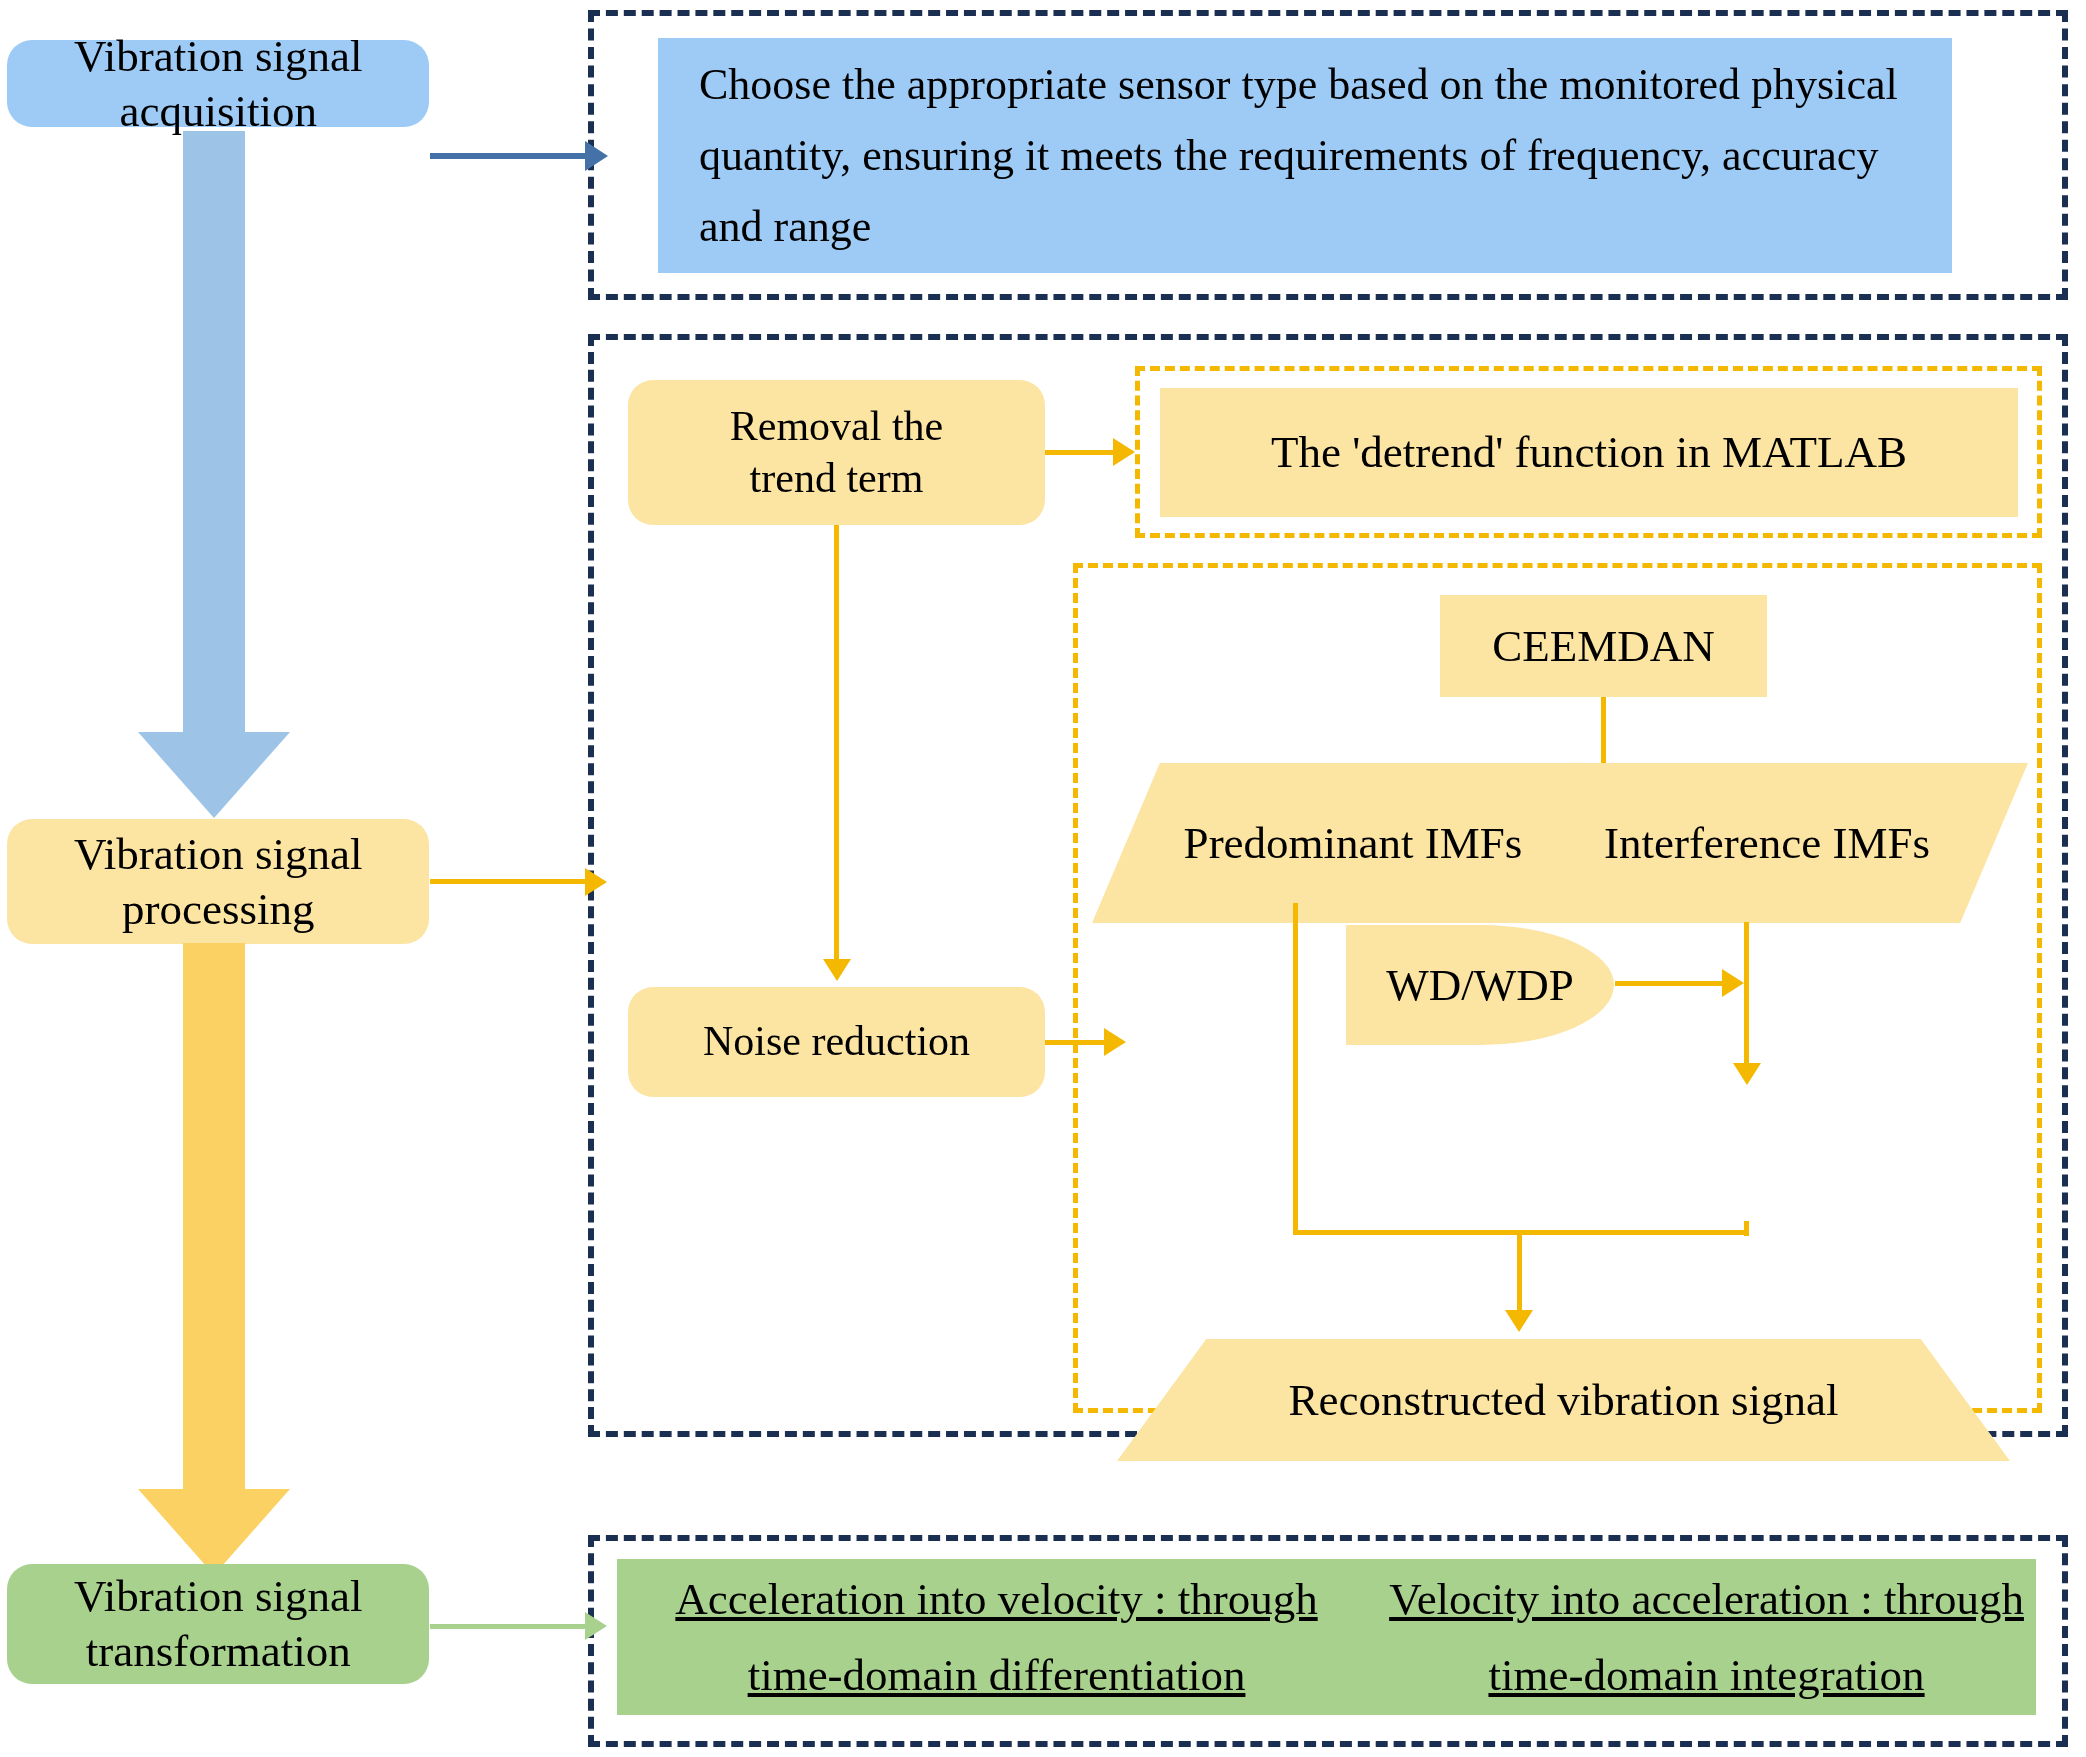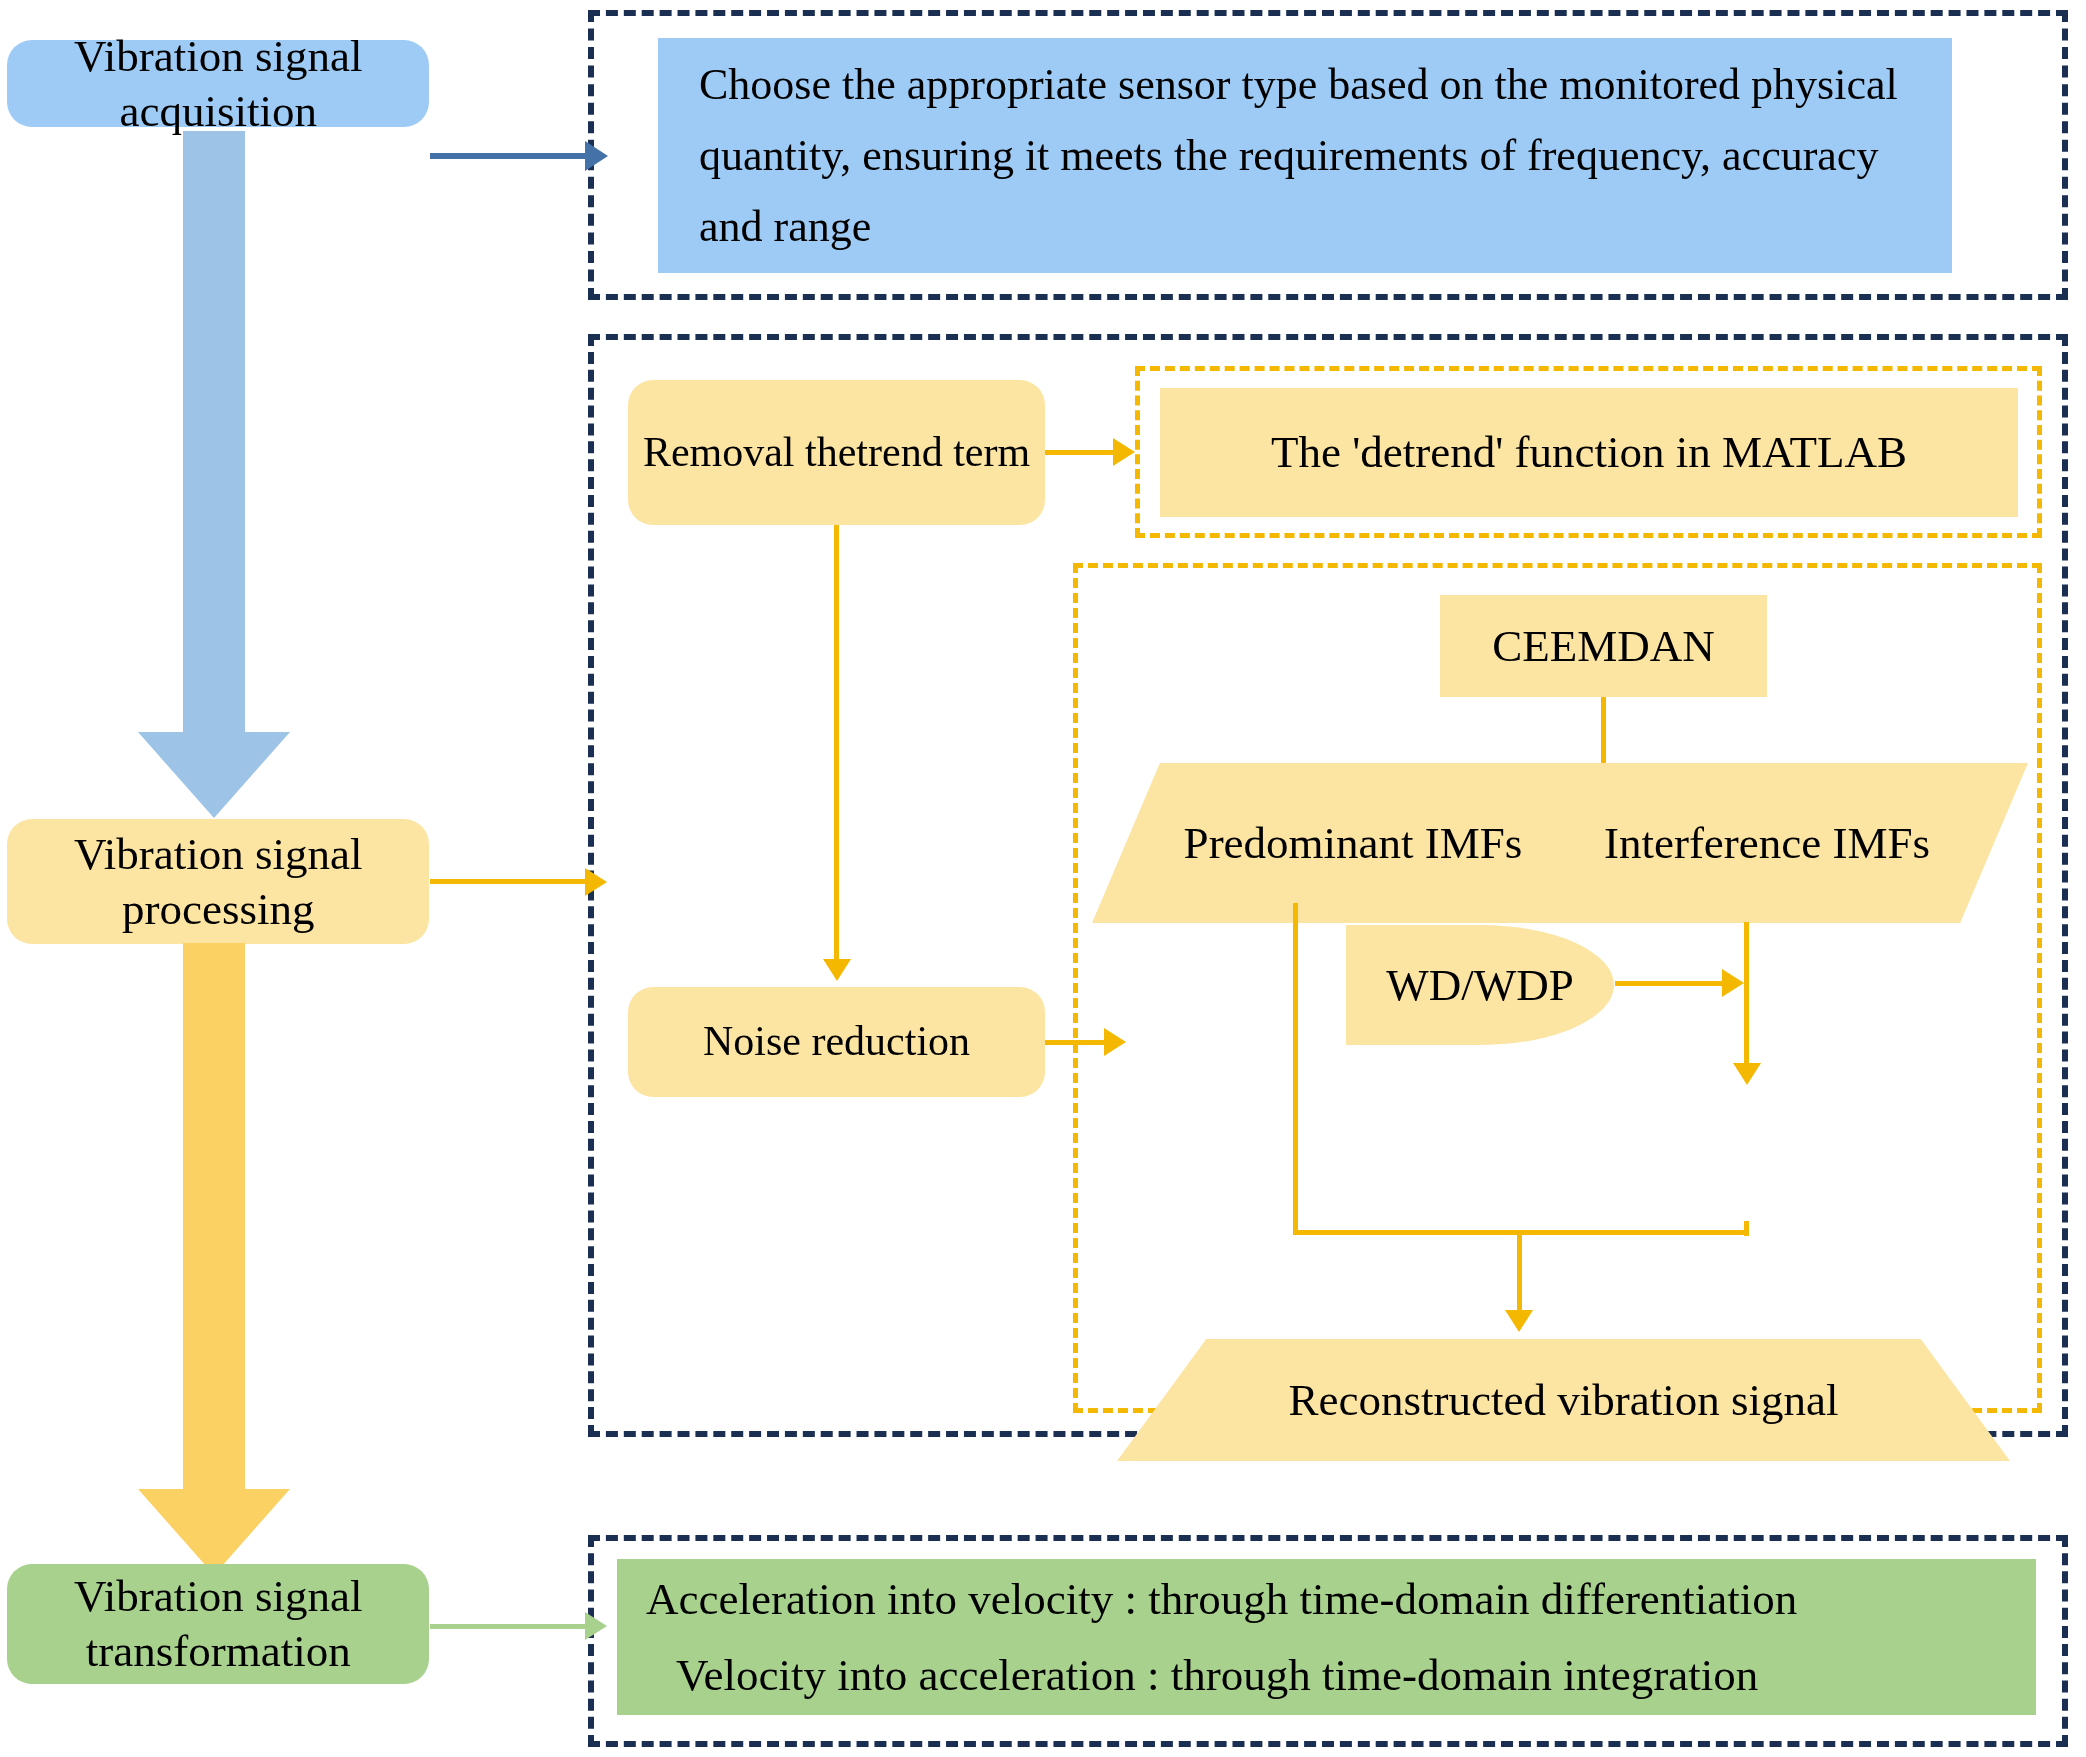--- a/index.html
+++ b/index.html
@@ -103,21 +103,21 @@
   </div>
 
   <div class="ln ln-y" style="left:430px; top:879px; width:161px; height:5.1px;"></div>
   <div class="arrowhead ah-right-y" style="left:585px; top:868px;"></div>
 
   <div class="block-arrow" style="left:138px; top:943px; width:152px; height:624px;">
     <div class="ba-stem" style="top:0; width:62px; height:548px; background:#fcd163;"></div>
     <div class="ba-head" style="top:546px; border-top:86px solid #fcd163; border-left:76px solid transparent; border-right:76px solid transparent;"></div>
   </div>
 
-  <div class="abs node yellow rounded" style="left:628px; top:380px; width:417px; height:145px; flex-direction:row;">
+  <div class="abs node yellow rounded" style="left:628px; top:380px; width:417px; height:145px; flex-direction:column;">
     <span class="t-44">Removal the</span>
     <span class="t-44">trend term</span>
   </div>
 
   <div class="ln ln-y" style="left:1045px; top:450px; width:74px; height:5.1px;"></div>
   <div class="arrowhead ah-right-y" style="left:1113px; top:438px;"></div>
 
   <div class="abs dash-yellow" style="left:1135px; top:366px; width:907px; height:172px;"></div>
   <div class="abs node yellow" style="left:1160px; top:388px; width:858px; height:129px;">
     <span class="t-48">The 'detrend' function in MATLAB</span>
@@ -181,19 +181,19 @@
   <div class="abs dash-navy" style="left:588px; top:1535px; width:1480px; height:212px;"></div>
 
   <div class="abs node green rounded" style="left:7.3px; top:1564px; width:422px; height:120px; flex-direction:column;">
     <span class="t-48">Vibration signal</span>
     <span class="t-48">transformation</span>
   </div>
 
   <div class="ln ln-green" style="left:430px; top:1624px; width:161px; height:5.1px;"></div>
   <div class="arrowhead ah-right-green" style="left:585px; top:1612px;"></div>
 
-  <div class="abs node green" style="left:617px; top:1559px; width:1419px; height:156px; flex-direction:column; align-items:flex-start; padding-left:29px;">
+  <div class="abs node green" style="left:617px; top:1559px; width:1419px; height:156px; flex-direction:row; align-items:center; padding-left:29px;text-decoration:underline;">
     <span class="t-48" style="line-height:1.7;">Acceleration into velocity : through time-domain differentiation</span>
     <span class="t-48" style="line-height:1.7;margin-left:30px;">Velocity into acceleration  : through time-domain integration</span>
   </div>
 
 </div>
 
 
 </body></html>

